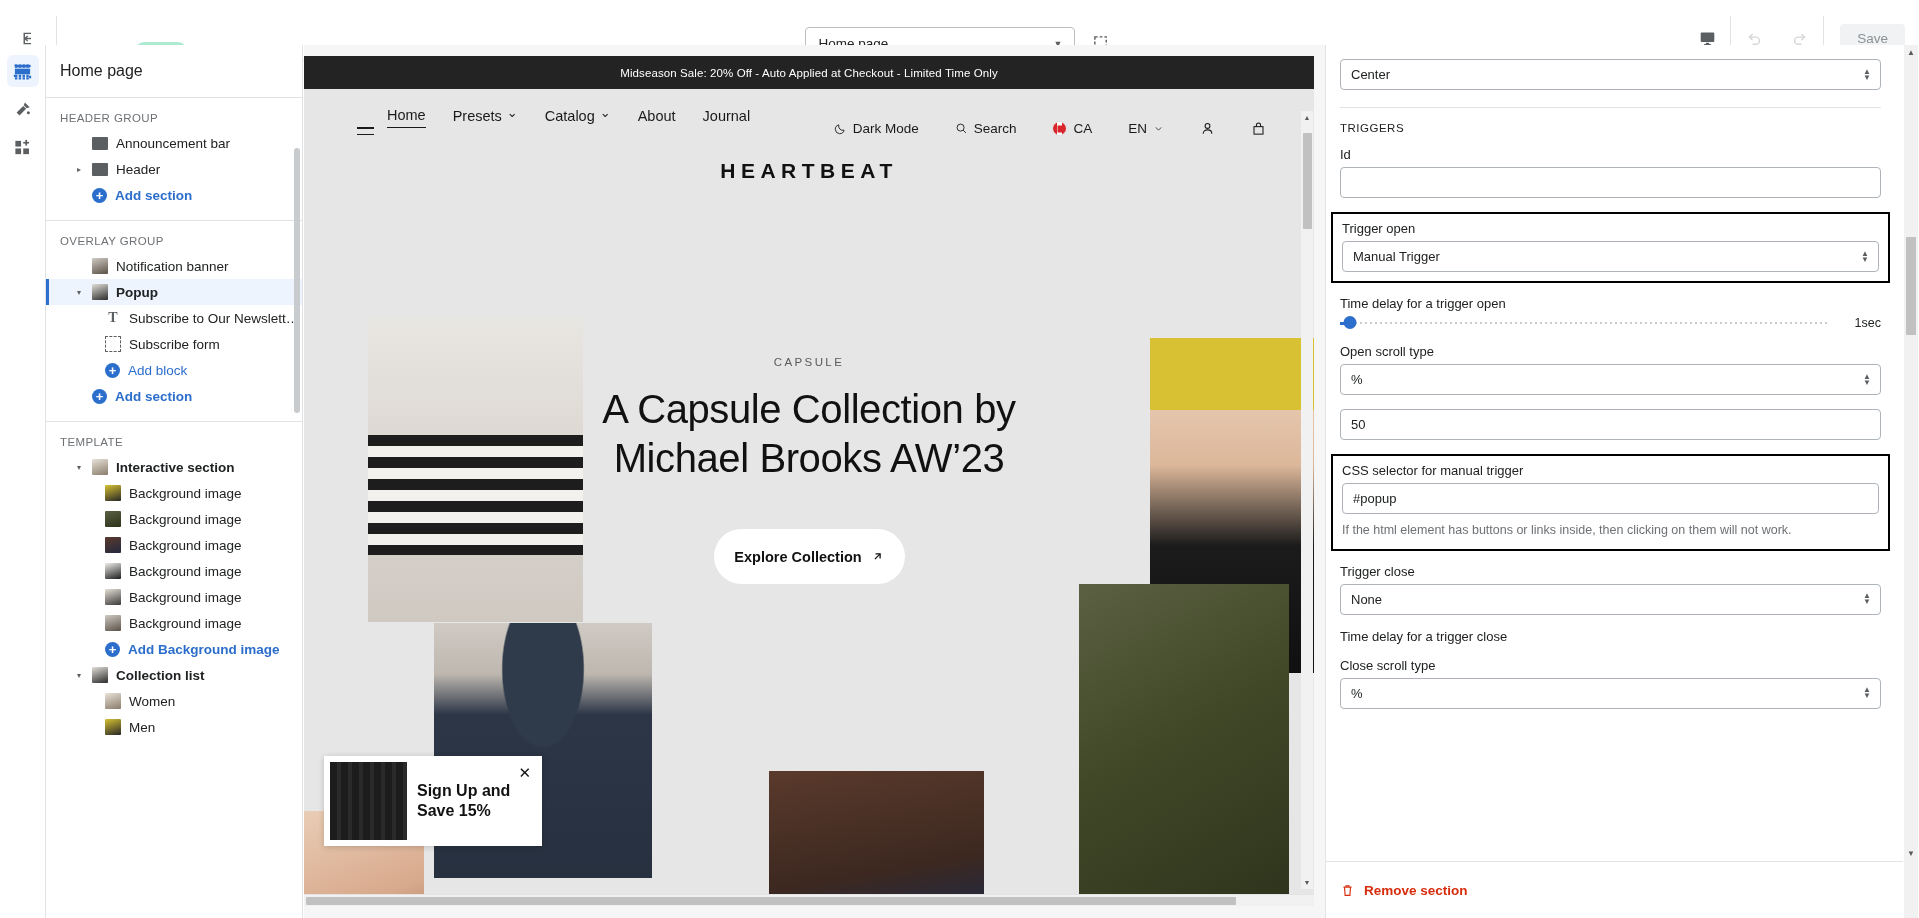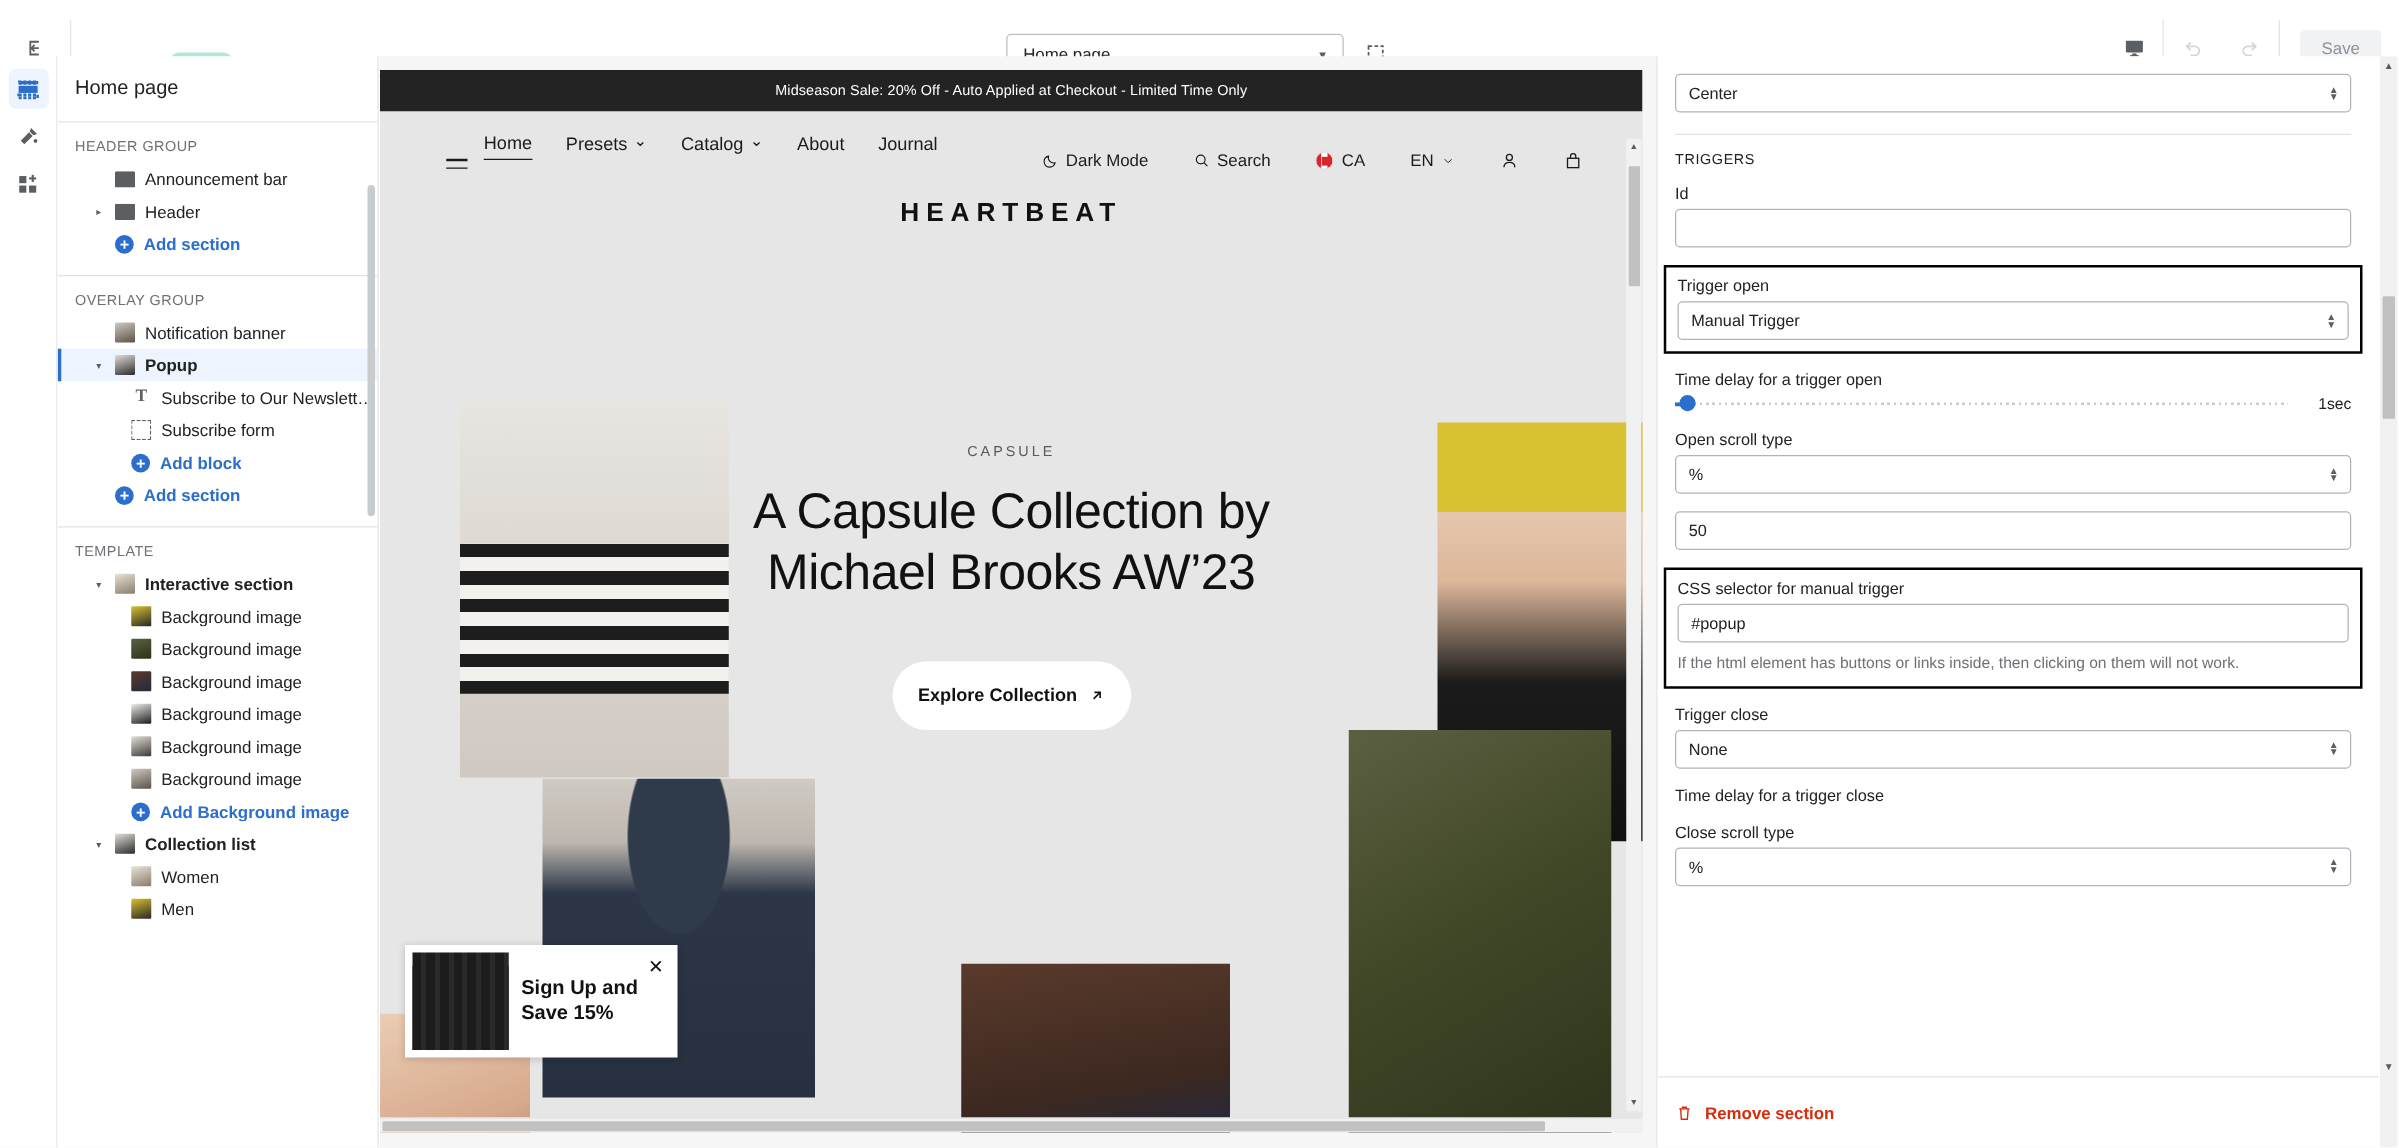--- a/index.html
+++ b/index.html
@@ -320,21 +320,21 @@
             <span class="lbl">Subscribe to Our Newslette...</span>
           </div>
           <div class="sb-row indent2">
             <span class="disc"></span>
             <span class="thumb" style="border: 1.4px dashed rgb(92, 95, 98); background: none;"></span>
             <span class="lbl">Subscribe form</span>
           </div>
           <div class="sb-row indent2">
             <span class="disc"></span>
             <span class="plus-ic">+</span>
-            <span class="lbl sb-link" style="font-weight: bold;">Add block</span>
+            <span class="lbl sb-link" style="font-weight: normal;">Add block</span>
           </div>
           <div class="sb-row indent1">
             <span class="disc"></span>
             <span class="plus-ic">+</span>
             <span class="lbl sb-link" style="font-weight: bold;">Add section</span>
           </div>
         </div>
         <div class="sb-group">
           <div class="sb-heading">TEMPLATE</div>
           <div class="sb-row indent1">

